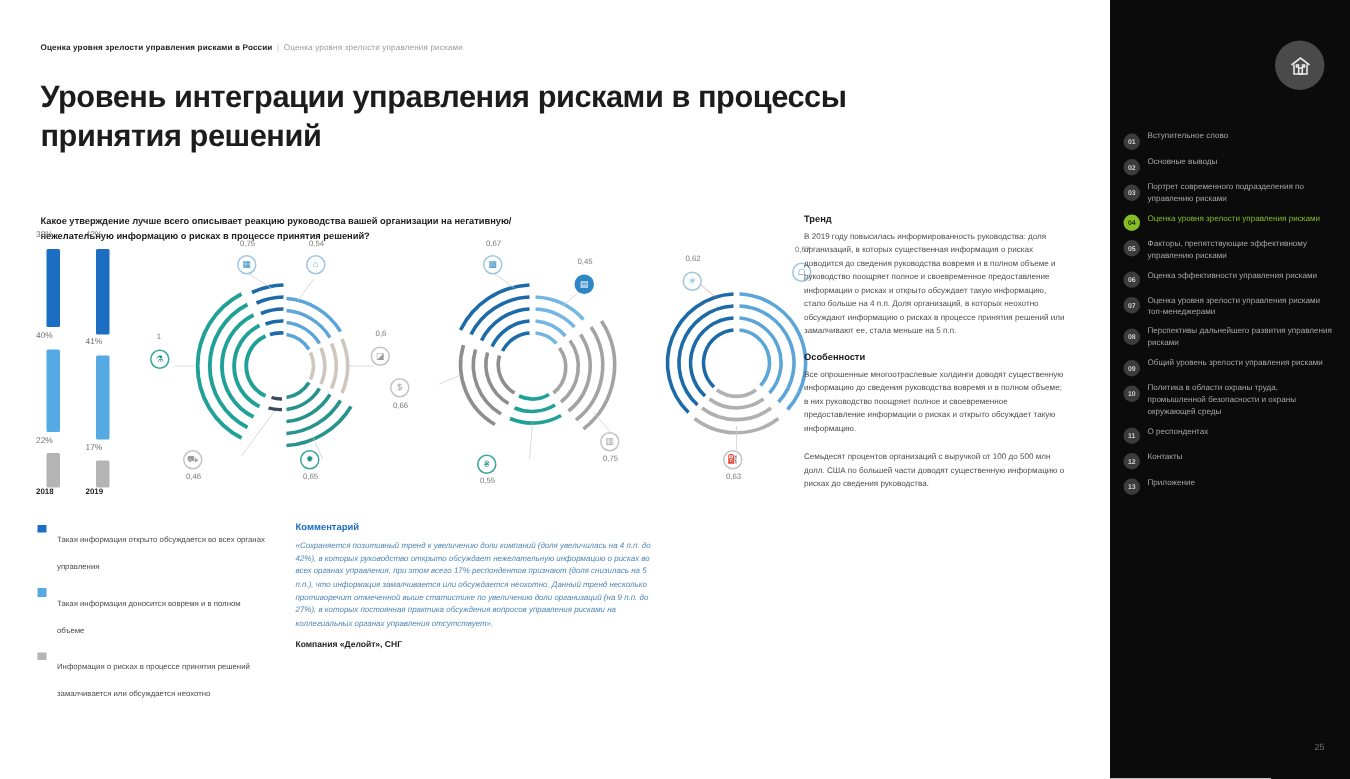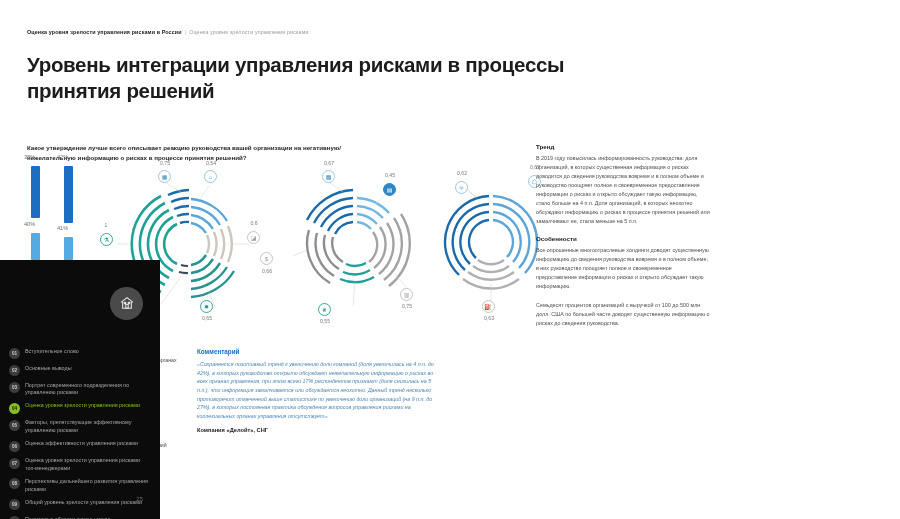--- a/index.html
+++ b/index.html
@@ -2,21 +2,21 @@
 <html lang="ru"><head>
 <meta charset="utf-8">
 <style>
   * { box-sizing: border-box; margin: 0; padding: 0; }
   html, body {
     width: 900px; height: 519px;
     font-family: "Liberation Sans", "DejaVu Sans", sans-serif;
     background: #ffffff;
     overflow: hidden;
   }
-  .page { position: relative; width: 900px; height: 519px; display: flex; flex-direction: column; }
+  .page { position: relative; width: 900px; height: 519px; display: flex; }
 
   
   .main {
     position: relative;
     width: 740px; height: 519px;
     background: #ffffff;
     padding: 0;
   }
 
   .breadcrumb {

